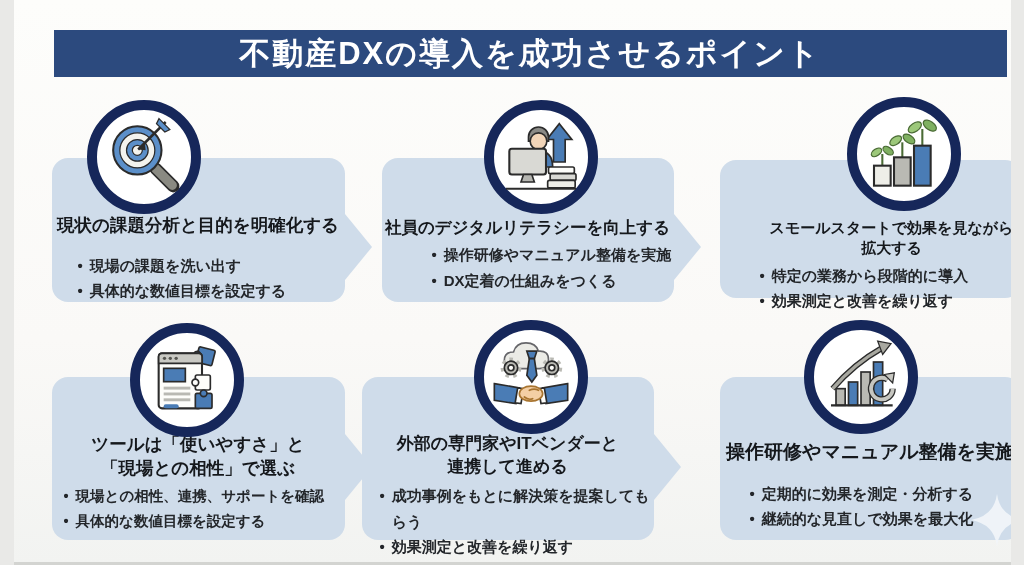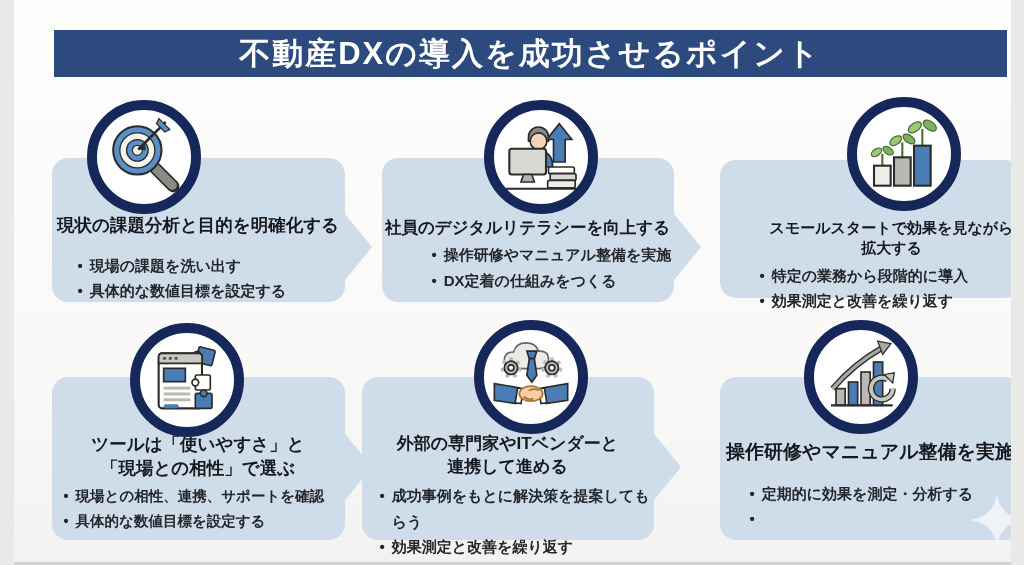--- a/index.html
+++ b/index.html
@@ -162,20 +162,21 @@
         <span>操作研修やマニュアル整備を実施</span>
           <span></span>
       </div>
       <ul class="bullets">
         <li>
             <span class="dot">•</span>
             <span>定期的に効果を測定・分析する</span>
           </li>
         <li>
             <span class="dot">•</span>
+            <span>継続的な見直しで効果を最大化</span>
           </li>
       </ul>
     </div>
   </div>
 
   <div class="circ" id="circ1">
     <svg viewBox="0 0 96 96">
       <line x1="62" y1="62" x2="83" y2="83" stroke="#2b2b2b" stroke-width="15" stroke-linecap="round"></line>
       <line x1="62" y1="62" x2="82" y2="82" stroke="#8a8a82" stroke-width="11" stroke-linecap="round"></line>
       <circle cx="40" cy="40" r="29" fill="#5b8fc9" stroke="#2b2b2b" stroke-width="2.5"></circle>

